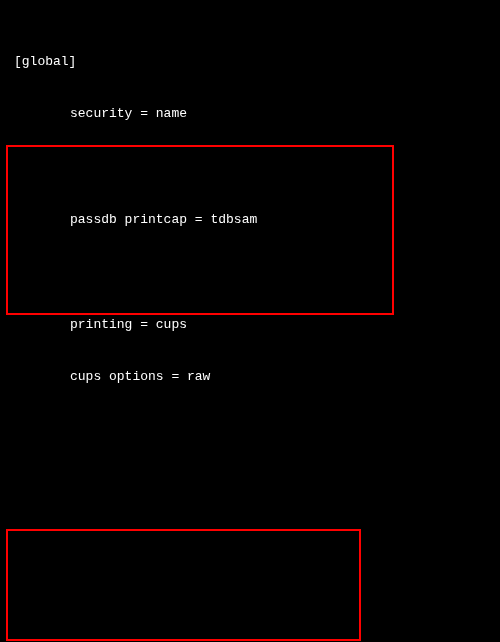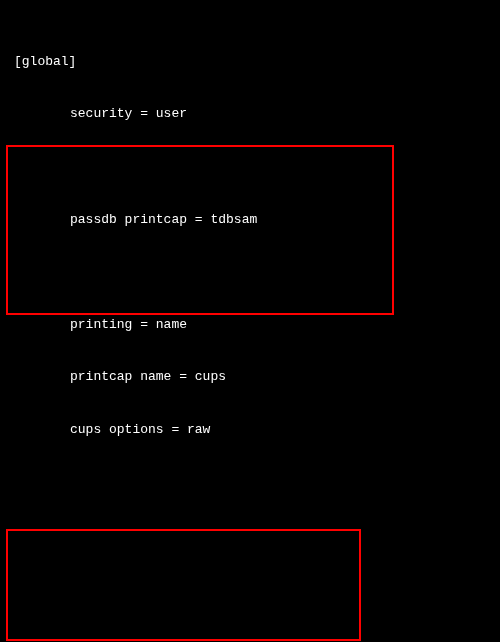--- a/index.html
+++ b/index.html
@@ -52,26 +52,25 @@
     width: 355px;
     height: 112px;
   }
 </style>
 </head>
 <body>
 
 <div class="terminal">
 
   <span class="block section-header">[global]</span>
-  <span class="kv-line">security = user</span>
+  <span class="kv-line">security = name</span>
   <div class="spacer"></div>
   <span class="kv-line">passdb printcap = tdbsam</span>
   <div class="spacer"></div>
-  <span class="kv-line">printing = name</span>
-  <span class="kv-line">printcap name = cups</span>
+  <span class="kv-line">printing = cups</span>
   <span class="kv-line">cups options = raw</span>
 
   <div class="spacer"></div>
 
   
   
   
   
   
 

